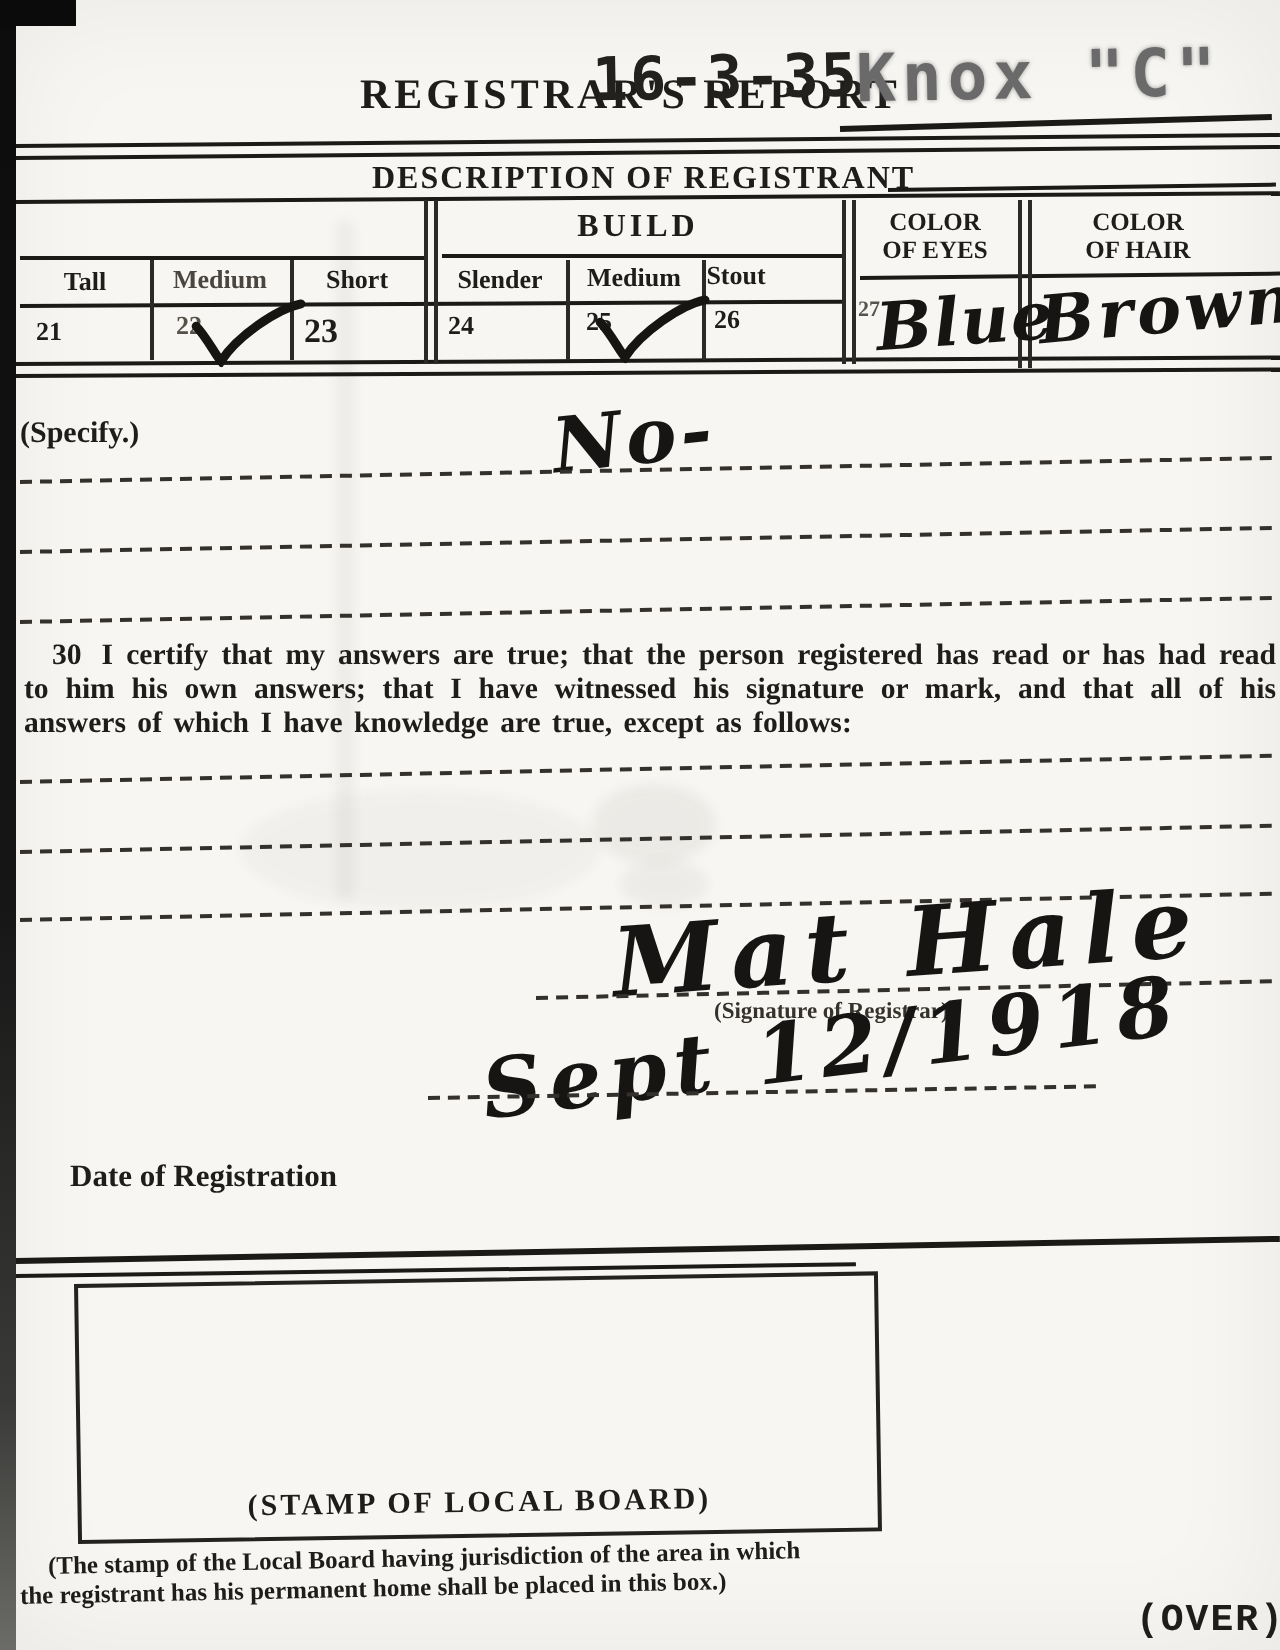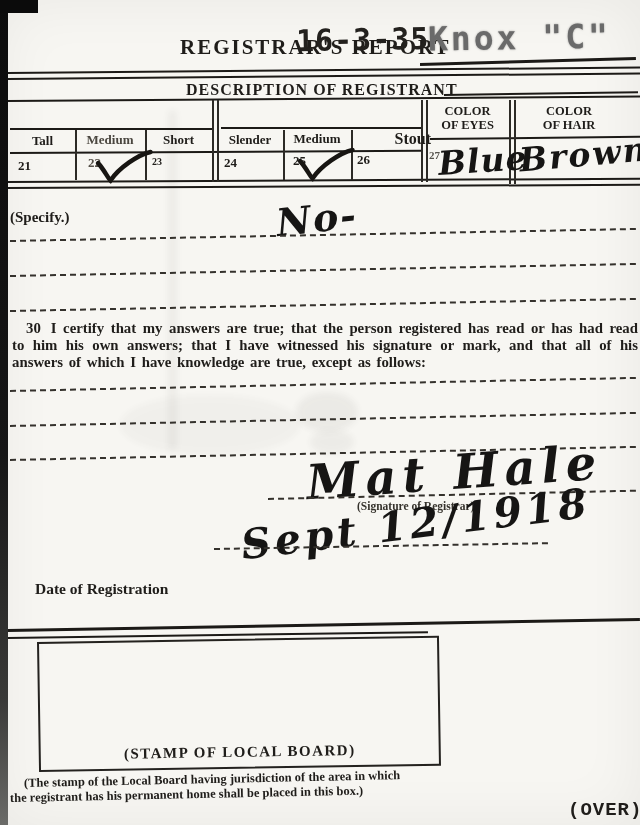--- a/index.html
+++ b/index.html
@@ -51,39 +51,40 @@
   <div class="abs vline" style="left:145px;top:130px;height:50px;"></div>
   <div class="abs vline" style="left:212px;top:100px;height:82px;"></div>
   <div class="abs vline" style="left:217px;top:100px;height:82px;"></div>
   <div class="abs vline" style="left:283px;top:130px;height:50px;"></div>
   <div class="abs vline" style="left:351px;top:130px;height:50px;"></div>
   <div class="abs vline" style="left:421px;top:100px;height:82px;"></div>
   <div class="abs vline" style="left:426px;top:100px;height:82px;"></div>
   <div class="abs vline" style="left:509px;top:100px;height:84px;"></div>
   <div class="abs vline" style="left:514px;top:100px;height:84px;"></div>
 
+  <div class="abs print" style="left:217px;top:105px;width:204px;text-align:center;font-size:16px;letter-spacing:2px;">BUILD</div>
   <div class="abs print" style="left:426px;top:104px;width:83px;text-align:center;font-size:12.5px;line-height:14px;">
     <span>COLOR</span><br>
     <span>OF EYES</span>
   </div>
   <div class="abs print" style="left:514px;top:104px;width:110px;text-align:center;font-size:12.5px;line-height:14px;">
     <span>COLOR</span><br>
     <span>OF HAIR</span>
   </div>
 
   <div class="abs print" style="left:10px;top:133px;width:65px;text-align:center;font-size:13px;">Tall</div>
   <div class="abs print" style="left:75px;top:132px;width:70px;text-align:center;font-size:13px;color:#4a463f;">Medium</div>
   <div class="abs print" style="left:145px;top:132px;width:67px;text-align:center;font-size:13px;">Short</div>
   <div class="abs print" style="left:217px;top:132px;width:66px;text-align:center;font-size:13px;">Slender</div>
   <div class="abs print" style="left:283px;top:131px;width:68px;text-align:center;font-size:13px;">Medium</div>
-  <div class="abs print" style="left:361px;top:130px;width:70px;text-align:right;font-size:16px;">Stout</div>
+  <div class="abs print" style="left:333px;top:130px;width:70px;text-align:center;font-size:13px;">Stout</div>
 
   <div class="abs print" style="left:18px;top:158px;font-size:13px;">21</div>
   <div class="abs print" style="left:88px;top:155px;font-size:13px;color:#555048;">22</div>
-  <div class="abs print" style="left:152px;top:156px;font-size:10px;">23</div>
+  <div class="abs print" style="left:152px;top:156px;font-size:17px;">23</div>
   <div class="abs print" style="left:224px;top:155px;font-size:13px;">24</div>
   <div class="abs print" style="left:293px;top:153px;font-size:13px;">25</div>
   <div class="abs print" style="left:357px;top:152px;font-size:13px;text-align:right;">26</div>
 
   <svg class="abs check" width="62" height="36" viewBox="0 0 62 36" style="left:92px;top:148px;transform:rotate(2deg);">
     <path d="M6,16 C12,22 16,30 19,33 C27,20 46,6 58,3"></path>
   </svg>
   <svg class="abs check" width="62" height="36" viewBox="0 0 62 36" style="left:294px;top:146px;transform:rotate(2deg);">
     <path d="M6,16 C12,22 16,30 19,33 C27,20 46,6 58,3"></path>
   </svg>

